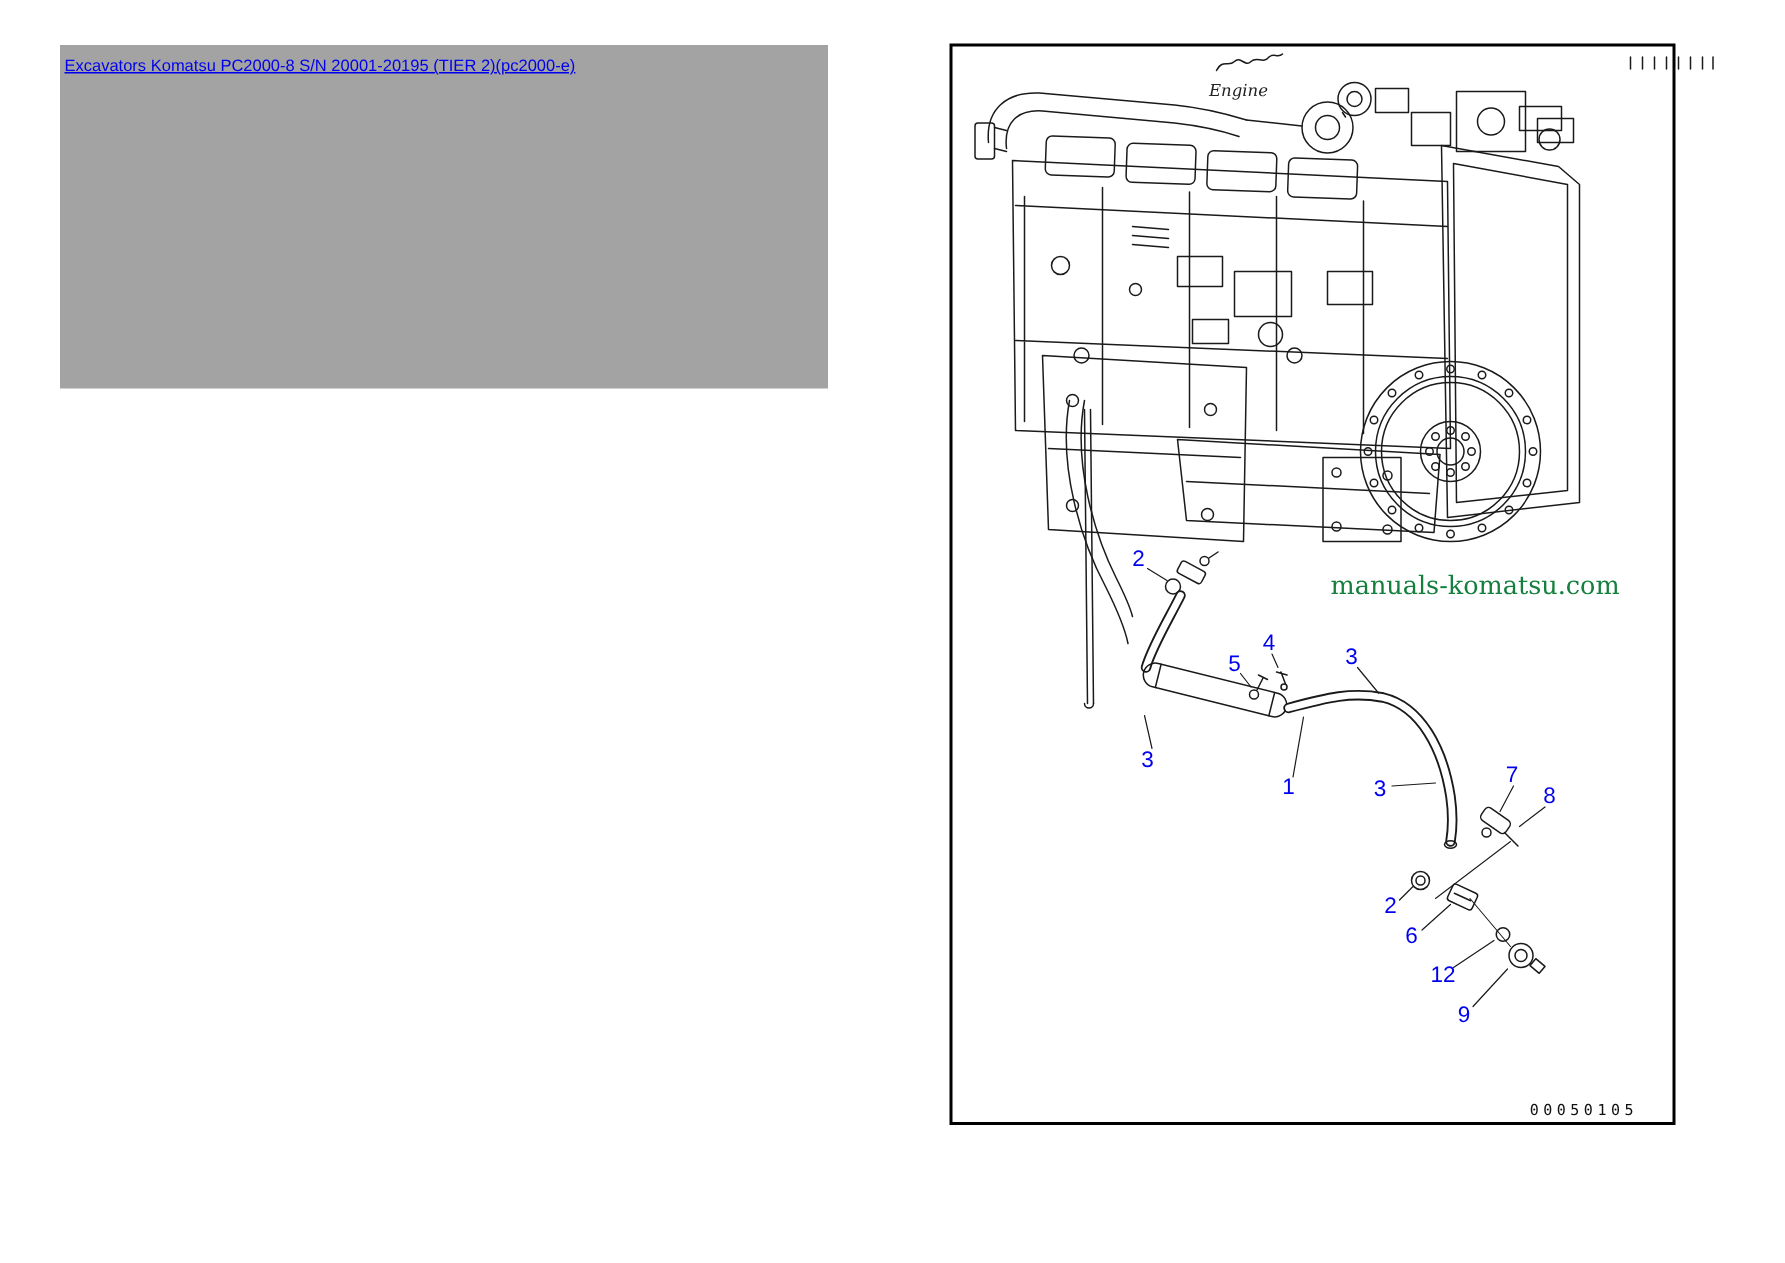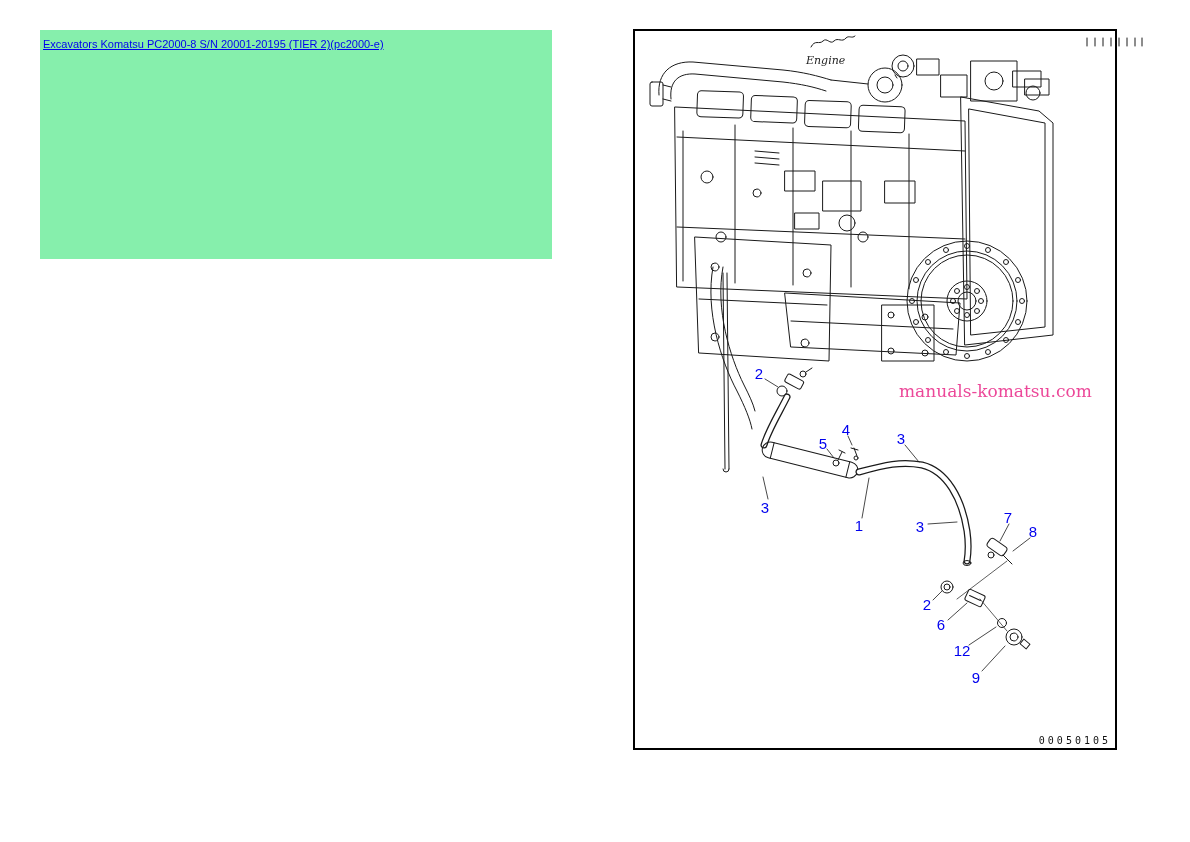--- a/index.html
+++ b/index.html
@@ -2,32 +2,32 @@
 <html style="--callout-color: #0000ee; --link-color: #0000ee;"><head>
 <meta charset="utf-8">
 <style>
   * { margin:0; padding:0; box-sizing:border-box; }
   html,body { background:#ffffff; }
   body { font-family:"Liberation Sans",sans-serif; }
 
   .page { position:relative; width:1190px; height:842px; background:#fff; overflow:hidden; }
 
   
-  .banner { position:absolute; left:40px; top:30px; width:512px; height:229px; background:#86efac; padding:4px 3px; }
+  .banner { position:absolute; left:40px; top:30px; width:512px; height:229px; background:#a3a3a3; padding:4px 3px; }
   .banner a { color:var(--link-color,#0000ee); font-size:11px; line-height:1.3;
               text-decoration:underline; font-family:"Liberation Sans",sans-serif; white-space:nowrap; }
 
   
   .panel { position:absolute; left:633px; top:29px; width:484px; height:721px;
            border:2px solid #000; background:#fff; }
   .panel svg.art { position:absolute; left:0; top:0; width:511px; height:717px; }
 
   .engine-label { position:absolute; left:171px; top:23px; font:italic 11px "DejaVu Serif",serif; color:#222; }
-  .watermark { position:absolute; left:252px; top:350px; font:17px "DejaVu Serif",serif; color:#ec4899;margin-left:12px; }
-  .figcode { position:absolute; right:4px; bottom:2px; font:10px "DejaVu Sans Mono",monospace;
+  .watermark { position:absolute; left:252px; top:350px; font:17px "DejaVu Serif",serif; color:#15803d; }
+  .figcode { position:absolute; right:23px; bottom:2px; font:10px "DejaVu Sans Mono",monospace;
              letter-spacing:3px; color:#111;text-align:center; }
 
   .callout { position:absolute; transform:translate(-50%,-50%);
              color:var(--callout-color,#0000ee); font-size:15px; line-height:1;
              font-family:"Liberation Sans",sans-serif; cursor:pointer; }
 </style>
 </head>
 <body>
 
 <div class="page">

